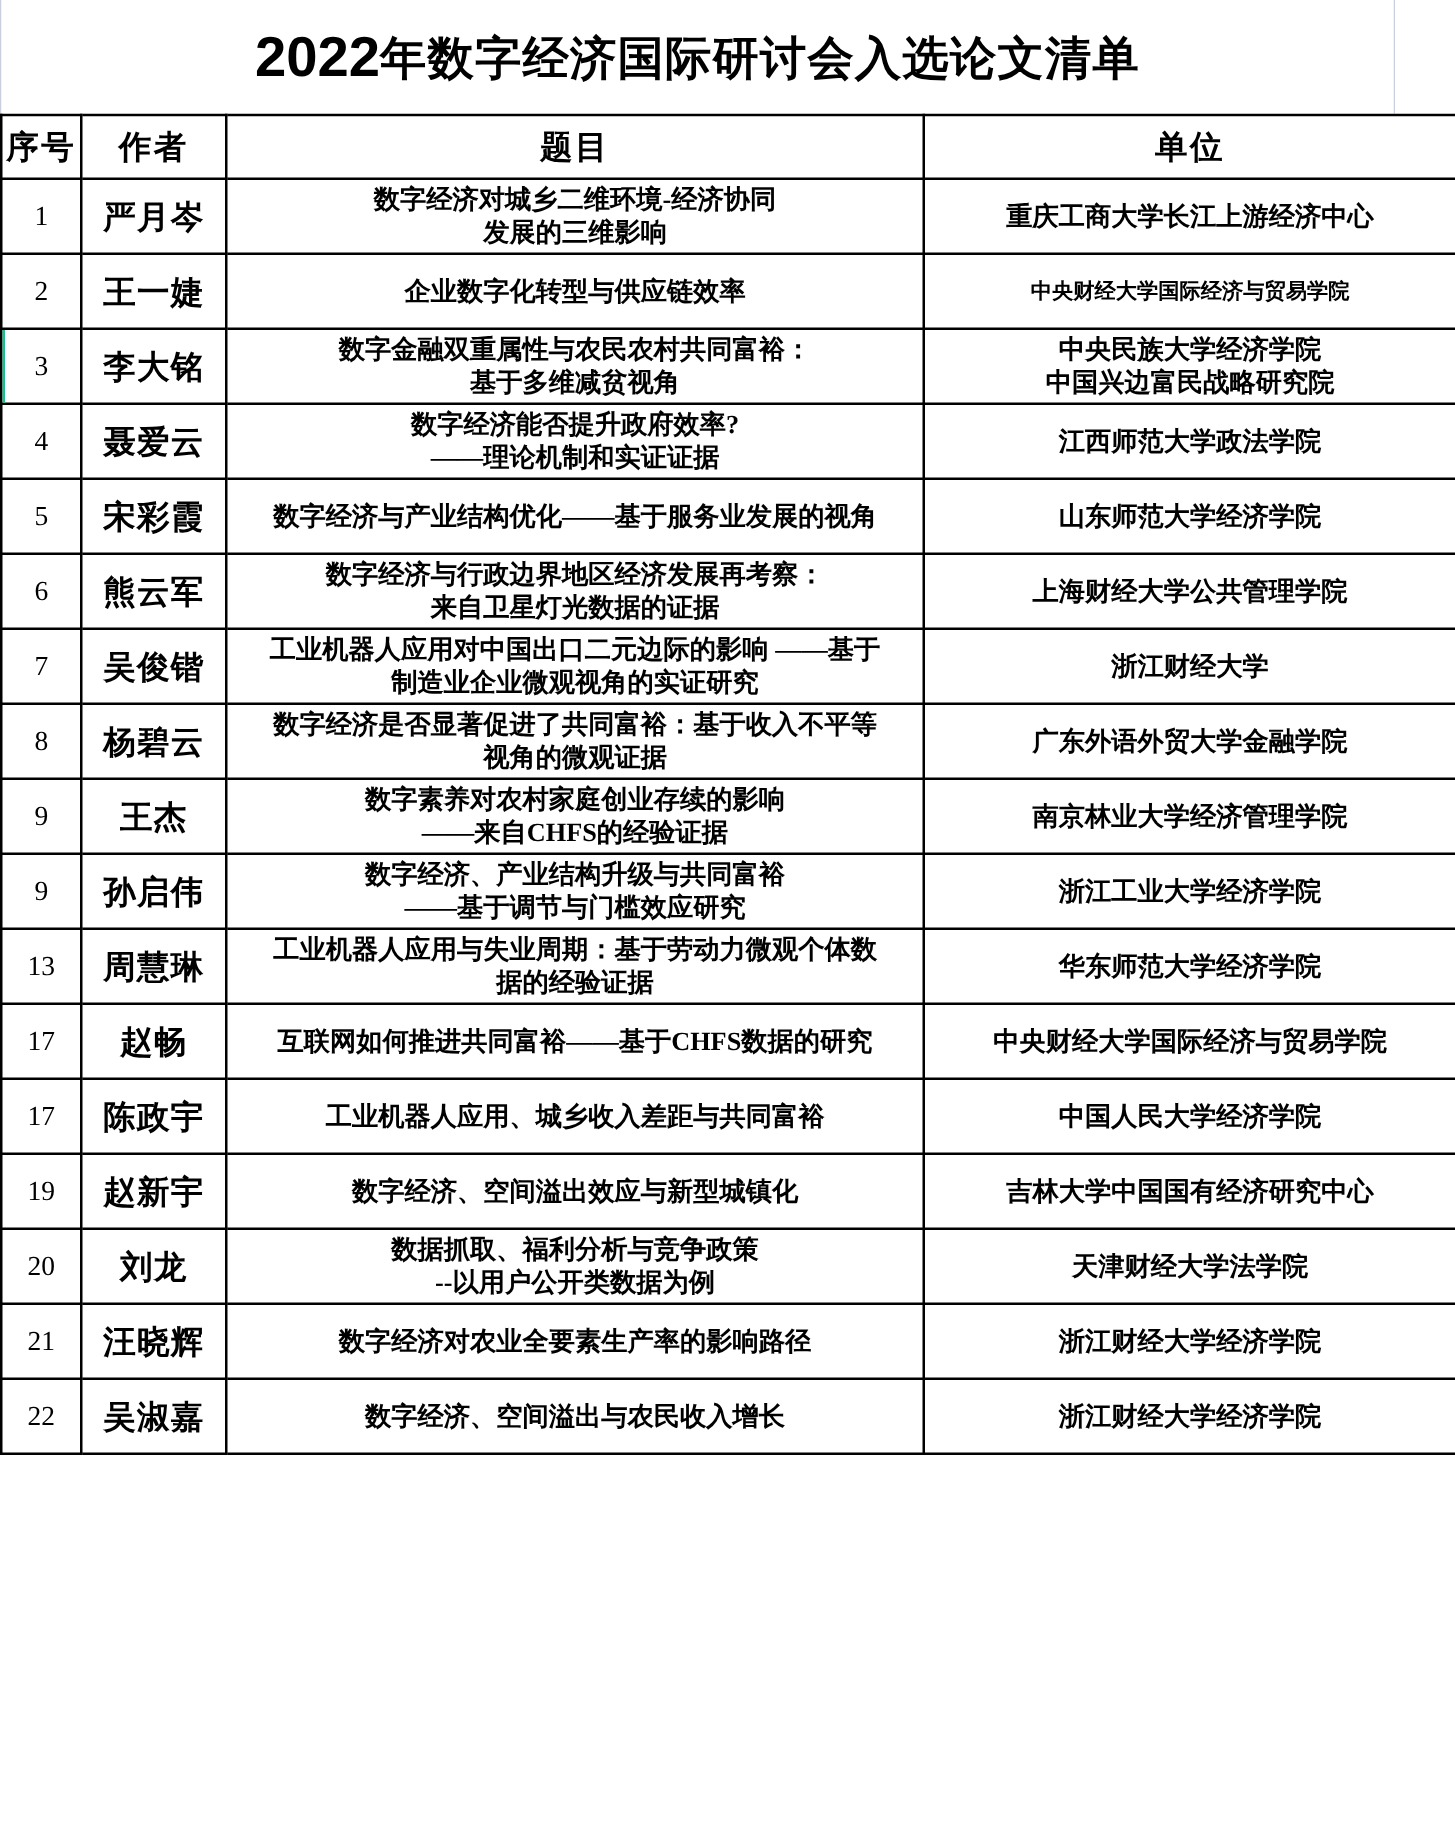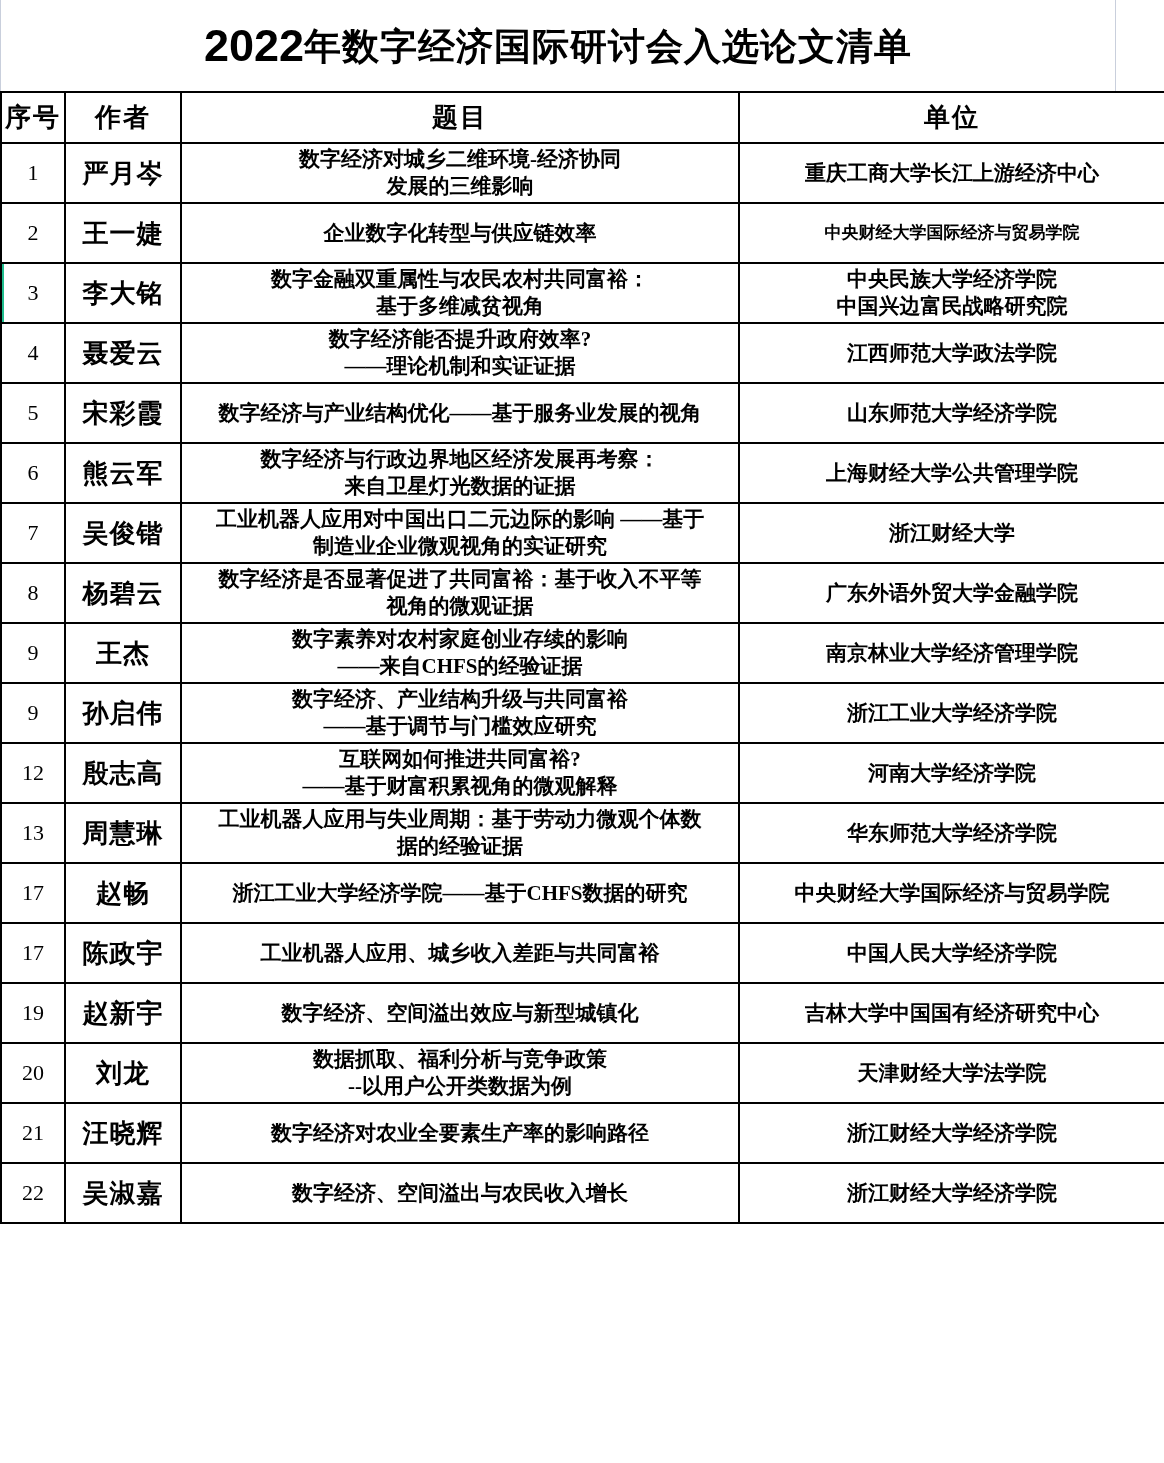--- a/index.html
+++ b/index.html
@@ -195,40 +195,33 @@
 
   <tr>
     <td class="c-num"><span class="num-text">9</span></td>
     <td class="c-author">孙启伟</td>
     <td class="c-title">数字经济、产业结构升级与共同富裕
 ——基于调节与门槛效应研究</td>
     <td class="c-org">浙江工业大学经济学院</td>
   </tr>
 
 
-  <tr>
-    <td class="c-num"><span class="num-text">12</span></td>
-    <td class="c-author">殷志高</td>
-    <td class="c-title">互联网如何推进共同富裕?
-——基于财富积累视角的微观解释</td>
-    <td class="c-org">河南大学经济学院</td>
-  </tr>
 
   <tr>
     <td class="c-num"><span class="num-text">13</span></td>
     <td class="c-author">周慧琳</td>
     <td class="c-title">工业机器人应用与失业周期：基于劳动力微观个体数
 据的经验证据</td>
     <td class="c-org">华东师范大学经济学院</td>
   </tr>
 
   <tr>
     <td class="c-num"><span class="num-text">17</span></td>
     <td class="c-author">赵畅</td>
-    <td class="c-title">浙江工业大学经济学院——基于CHFS数据的研究</td>
+    <td class="c-title">互联网如何推进共同富裕——基于CHFS数据的研究</td>
     <td class="c-org">中央财经大学国际经济与贸易学院</td>
   </tr>
 
 
 
   <tr>
     <td class="c-num"><span class="num-text">17</span></td>
     <td class="c-author">陈政宇</td>
     <td class="c-title">工业机器人应用、城乡收入差距与共同富裕</td>
     <td class="c-org">中国人民大学经济学院</td>

